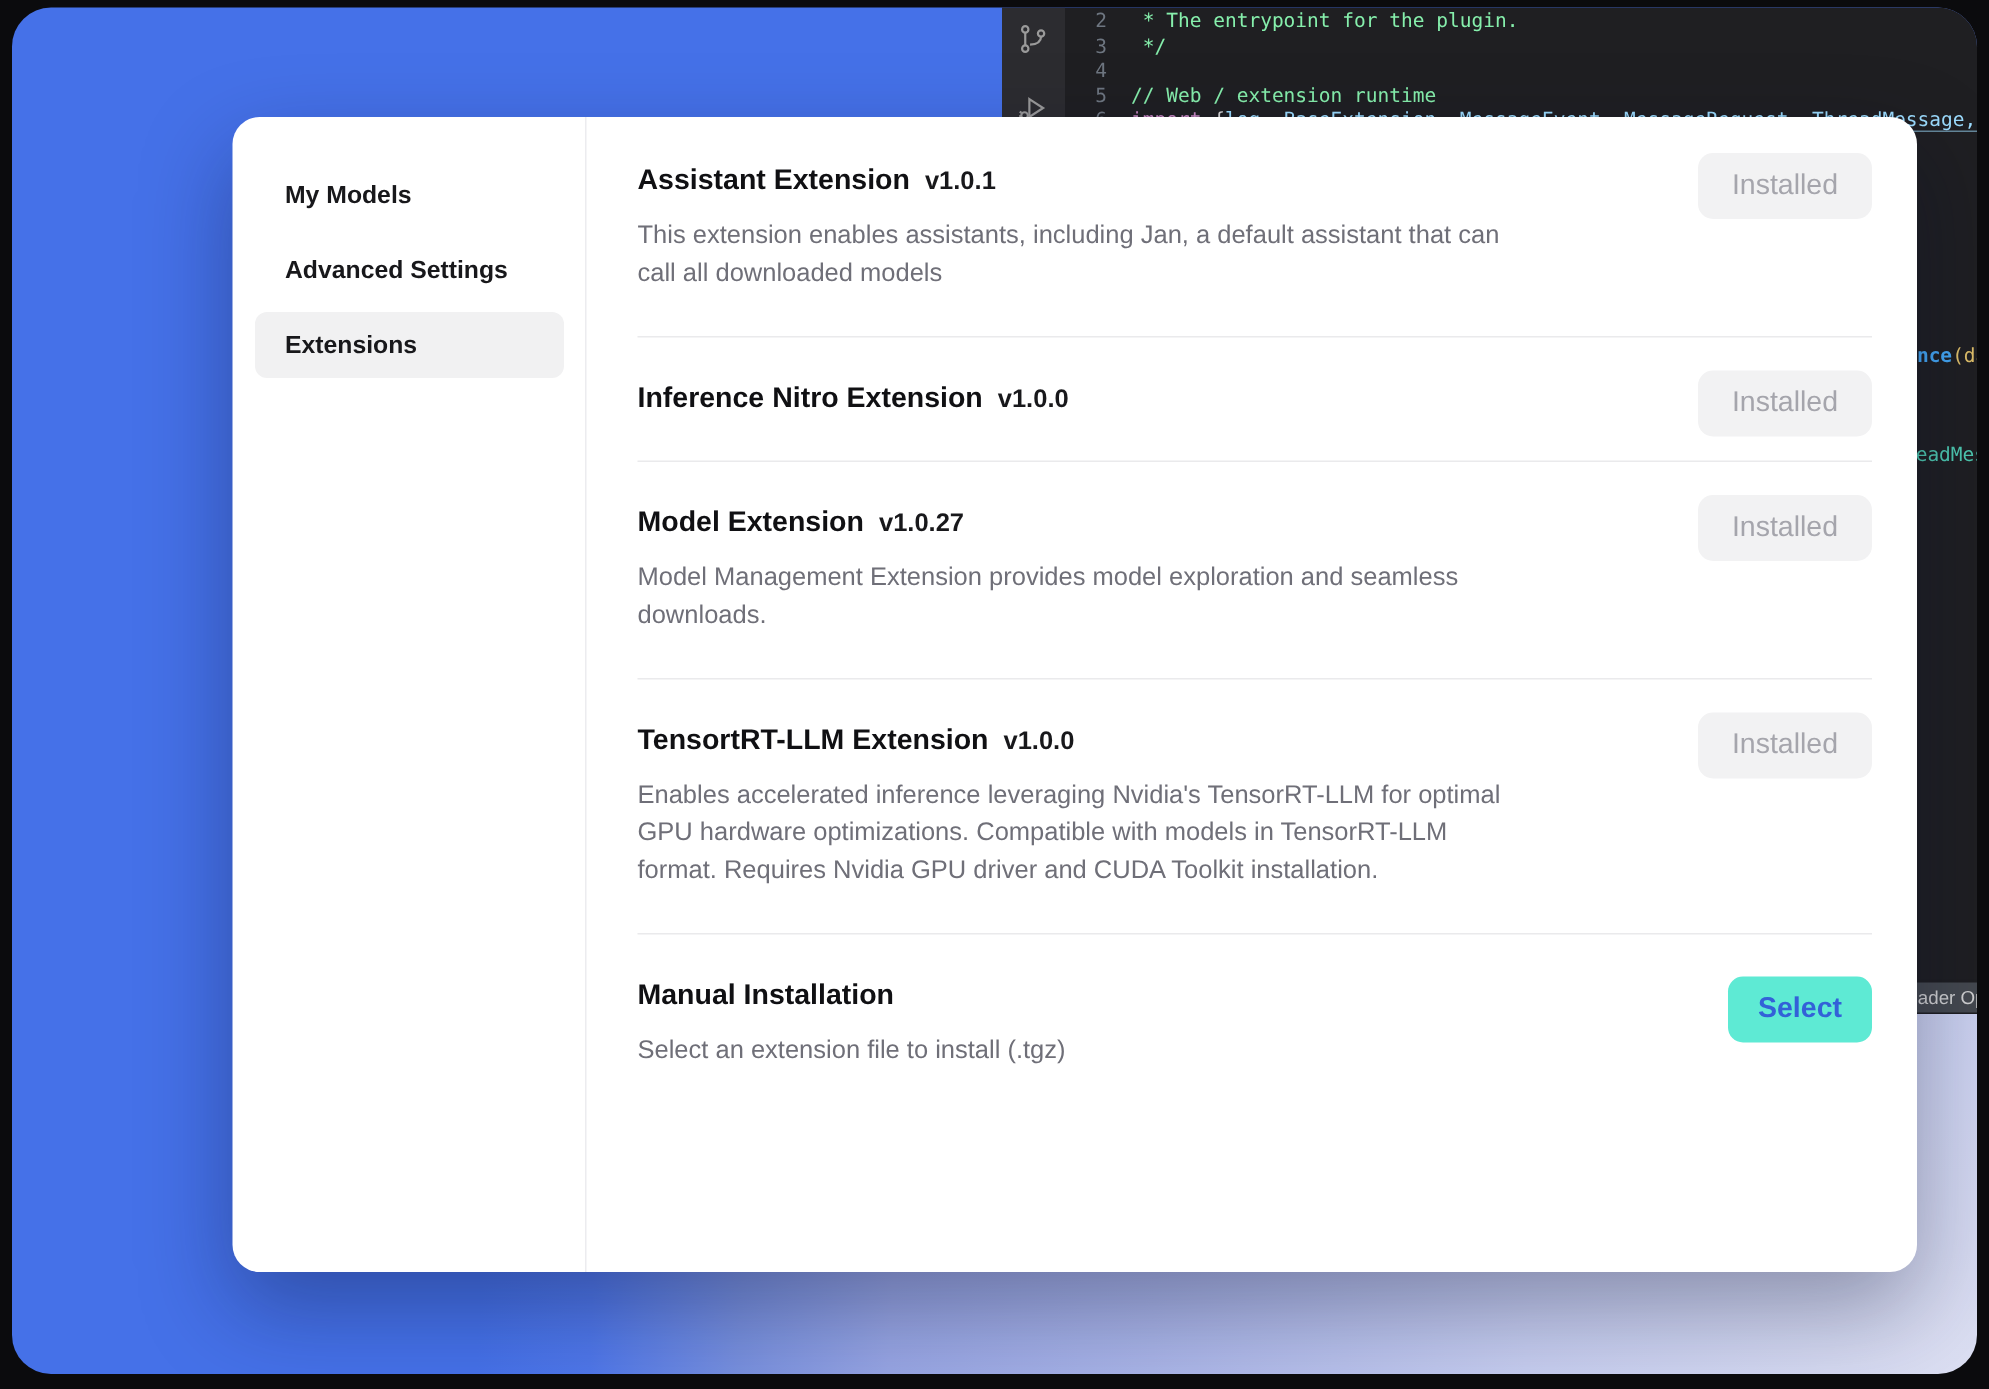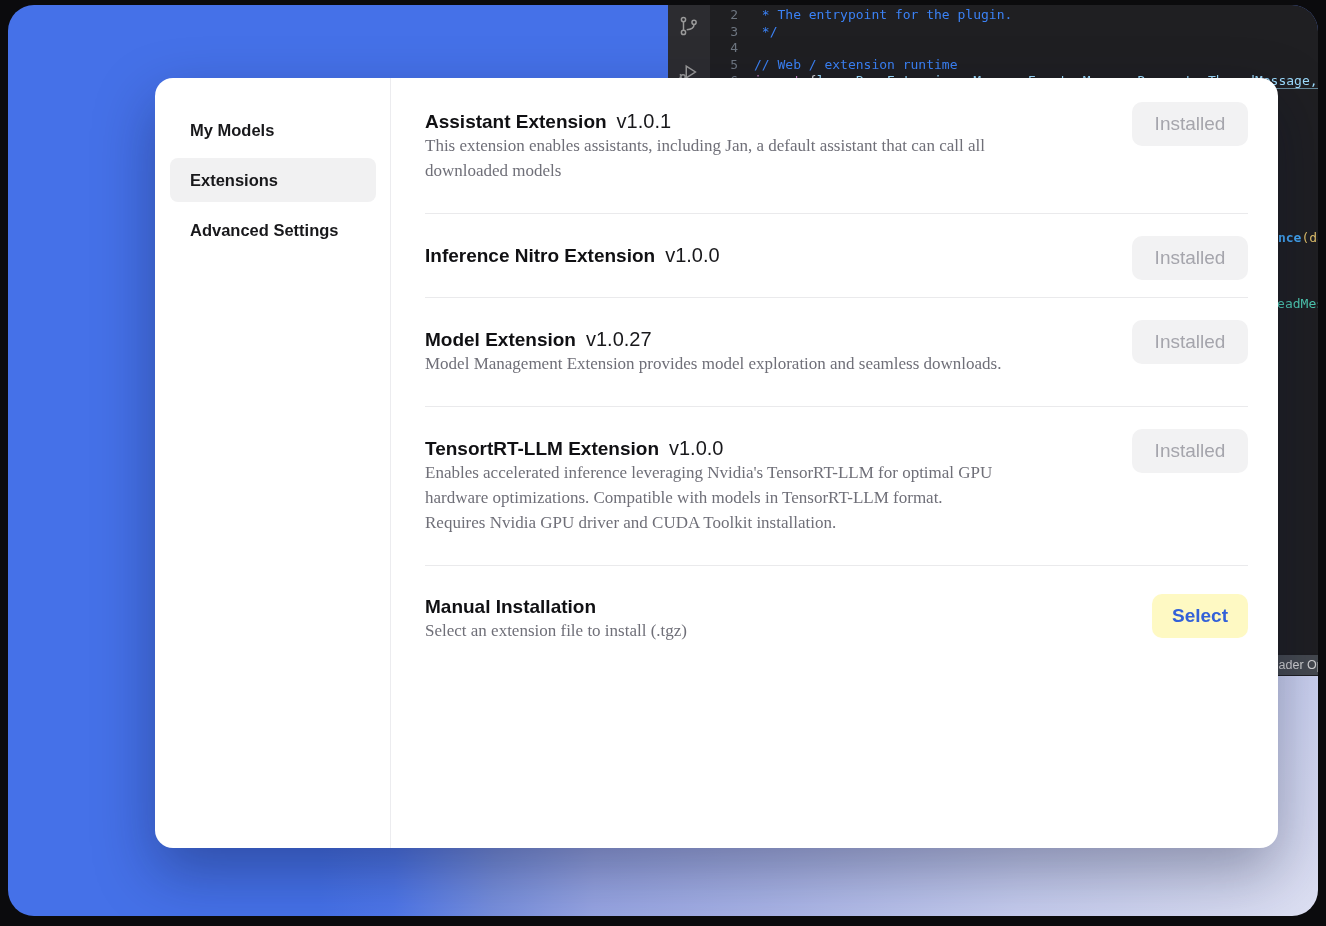--- a/index.html
+++ b/index.html
@@ -41,21 +41,21 @@
   .code-area {
     position: absolute; left: 42px; top: 0; right: 0; bottom: 23px;
     font-family: "DejaVu Sans Mono", monospace;
     font-size: 13px; line-height: 16.5px;
     padding-top: 2px;
     overflow: hidden;
     color: #d4d4d4;
   }
   .code-line { display: flex; white-space: pre; }
   .ln { width: 28px; text-align: right; color: #6e7681; flex: none; margin-right: 16px; }
-  .c-comment { color: #3b82f6; }
+  .c-comment { color: #86efac; }
   .c-import  { color: #c586c0; }
   .c-brace   { color: #d4d4d4; }
   .c-ids     { color: #9cdcfe; text-decoration: underline; text-decoration-color: rgba(156,220,254,.55); text-underline-offset: 3px; }
   .fragment {
     position: absolute;
     font-family: "DejaVu Sans Mono", monospace;
     font-size: 13px; white-space: pre;
   }
   .f-plain { color: #ffffff; }
   .f-fn    { color: #44a7f5; font-weight: bold; }
@@ -106,37 +106,37 @@
   .side-item.active { background: #f1f1f2; }
 
   .content { flex: 1; padding: 10px 30px 0 34px; }
   .ext-row {
     position: relative;
     padding: 30px 0 30px;
     border-bottom: 1px solid #eaeaec;
   }
   .ext-row.last { border-bottom: none; }
   .ext-title { font-size: 19px; font-weight: 700; color: #101013; display: inline; }
-  .ext-version { font-size: 20px; font-weight: 400; color: #18181b; margin-left: 10px; }
+  .ext-version { font-size: 17px; font-weight: 700; color: #18181b; margin-left: 10px; }
   .ext-desc {
+    margin-top: 12px;
     font-size: 17px; line-height: 25px;
     color: #6f6f78;
     max-width: 580px;
-    font-family: Liberation Serif, serif;
   }
   .ext-link { color: #3b6fd4; cursor: pointer; }
   .btn {
     position: absolute; right: 0; top: 22px;
     border: none; border-radius: 10px;
     font-size: 19px; font-family: inherit;
     padding: 11px 0; width: 116px; text-align: center;
     cursor: default;
   }
   .btn-installed { background: #f2f2f3; color: #a5a5ac; }
-  .btn-select { background: #fef9c3; color: #3361d8; font-weight: 700; width: 96px; top: 28px; cursor: pointer; }
+  .btn-select { background: #5eead4; color: #3361d8; font-weight: 700; width: 96px; top: 28px; cursor: pointer; }
 </style>
 </head>
 <body>
 
 <div class="frame">
 
   <div class="editor">
     <div class="activity-bar">
       <span>
         <svg width="22" height="22" viewBox="0 0 24 24" fill="none" stroke="#9a9a9a" stroke-width="1.6">
@@ -188,25 +188,25 @@
       <span class="status-chip">Screen Reader Optimized</span>
     </div>
   </div>
 
   <div class="card">
 
     <div class="sidebar">
       <div class="side-item">
         <span>My Models</span>
       </div>
+      <div class="side-item">
+        <span>Advanced Settings</span>
+      </div>
       <div class="side-item active">
         <span>Extensions</span>
-      </div>
-      <div class="side-item">
-        <span>Advanced Settings</span>
       </div>
     </div>
 
     <div class="content">
 
       <div class="ext-row" style="padding-top:22px;">
         <span class="ext-title">Assistant Extension</span><span class="ext-version">v1.0.1</span>
         <div class="ext-desc">This extension enables assistants, including Jan, a default assistant that can call all downloaded models</div>
         <button class="btn btn-installed" style="top:14px;">Installed</button>
       </div>

